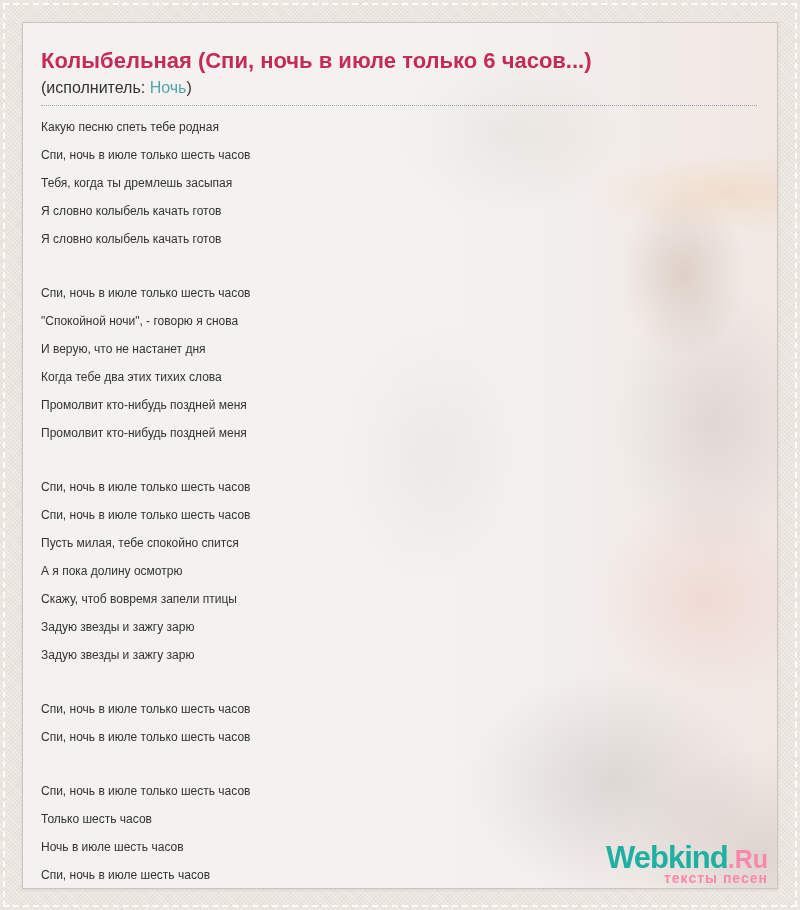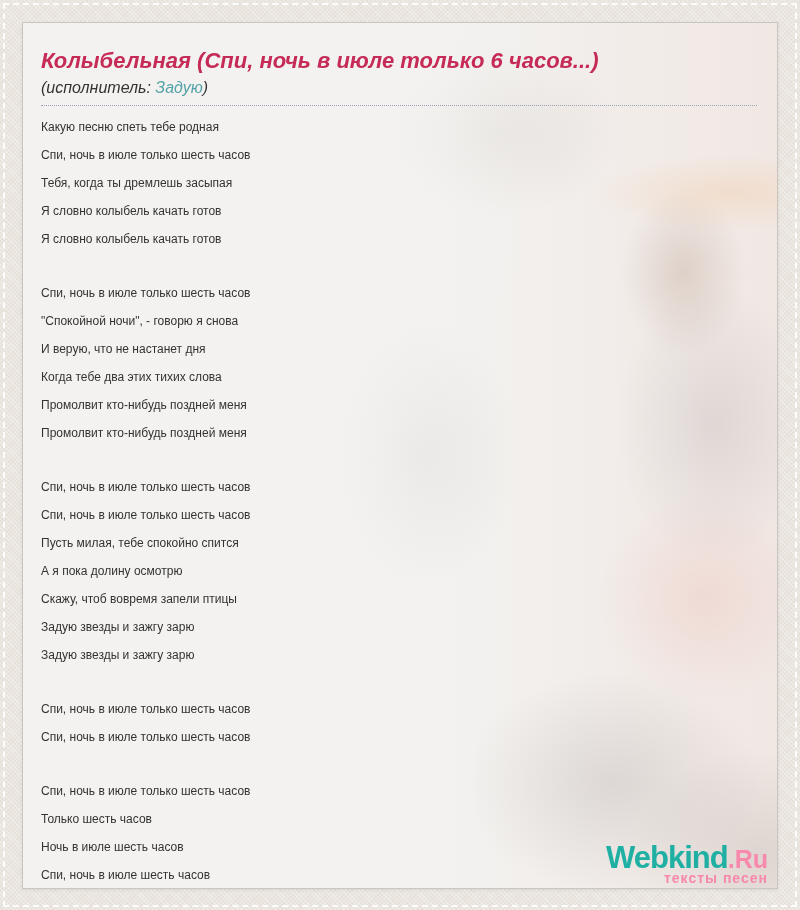--- a/index.html
+++ b/index.html
@@ -59,21 +59,20 @@
     background:linear-gradient(100deg, #f3f2f0 35%, rgba(243,242,240,0) 62%);
   }
   .content{
     position:relative;
     z-index:2;
     padding:24px 20px 0 18px;
   }
   .page-header{
     padding-bottom:7px;
     border-bottom:1px dotted var(--separator);
-    font-style:italic;
   }
   h1.page-title{
     font-size:22px;
     line-height:28px;
     font-weight:bold;
     color:var(--title-color);
   }
   .artist-line{
     margin-top:3px;
     font-size:16px;
@@ -128,21 +127,21 @@
 <div class="stitch-border"></div>
 
 <div class="card">
   <div class="photo"></div>
   <div class="photo-fade"></div>
 
   <div class="content">
     <div class="page-header">
       <h1 class="page-title">Колыбельная (Спи, ночь в июле только 6 часов...)</h1>
       <div class="artist-line">
-        <span>(исполнитель: </span><a class="artist-link">Задую</a><span>)</span>
+        <span>(исполнитель: </span><a class="artist-link">Ночь</a><span>)</span>
       </div>
     </div>
 
     <div class="lyrics">
         <p class="stanza">Какую песню спеть тебе родная<br>Спи, ночь в июле только шесть часов<br>Тебя, когда ты дремлешь засыпая<br>Я словно колыбель качать готов<br>Я словно колыбель качать готов</p>
         <p class="stanza">Спи, ночь в июле только шесть часов<br>"Спокойной ночи", - говорю я снова<br>И верую, что не настанет дня<br>Когда тебе два этих тихих слова<br>Промолвит кто-нибудь поздней меня<br>Промолвит кто-нибудь поздней меня</p>
         <p class="stanza">Спи, ночь в июле только шесть часов<br>Спи, ночь в июле только шесть часов<br>Пусть милая, тебе спокойно спится<br>А я пока долину осмотрю<br>Скажу, чтоб вовремя запели птицы<br>Задую звезды и зажгу зарю<br>Задую звезды и зажгу зарю</p>
         <p class="stanza">Спи, ночь в июле только шесть часов<br>Спи, ночь в июле только шесть часов</p>
         <p class="stanza">Спи, ночь в июле только шесть часов<br>Только шесть часов<br>Ночь в июле шесть часов<br>Спи, ночь в июле шесть часов<br>Ночь в июле только шесть часов</p>
       </div>

